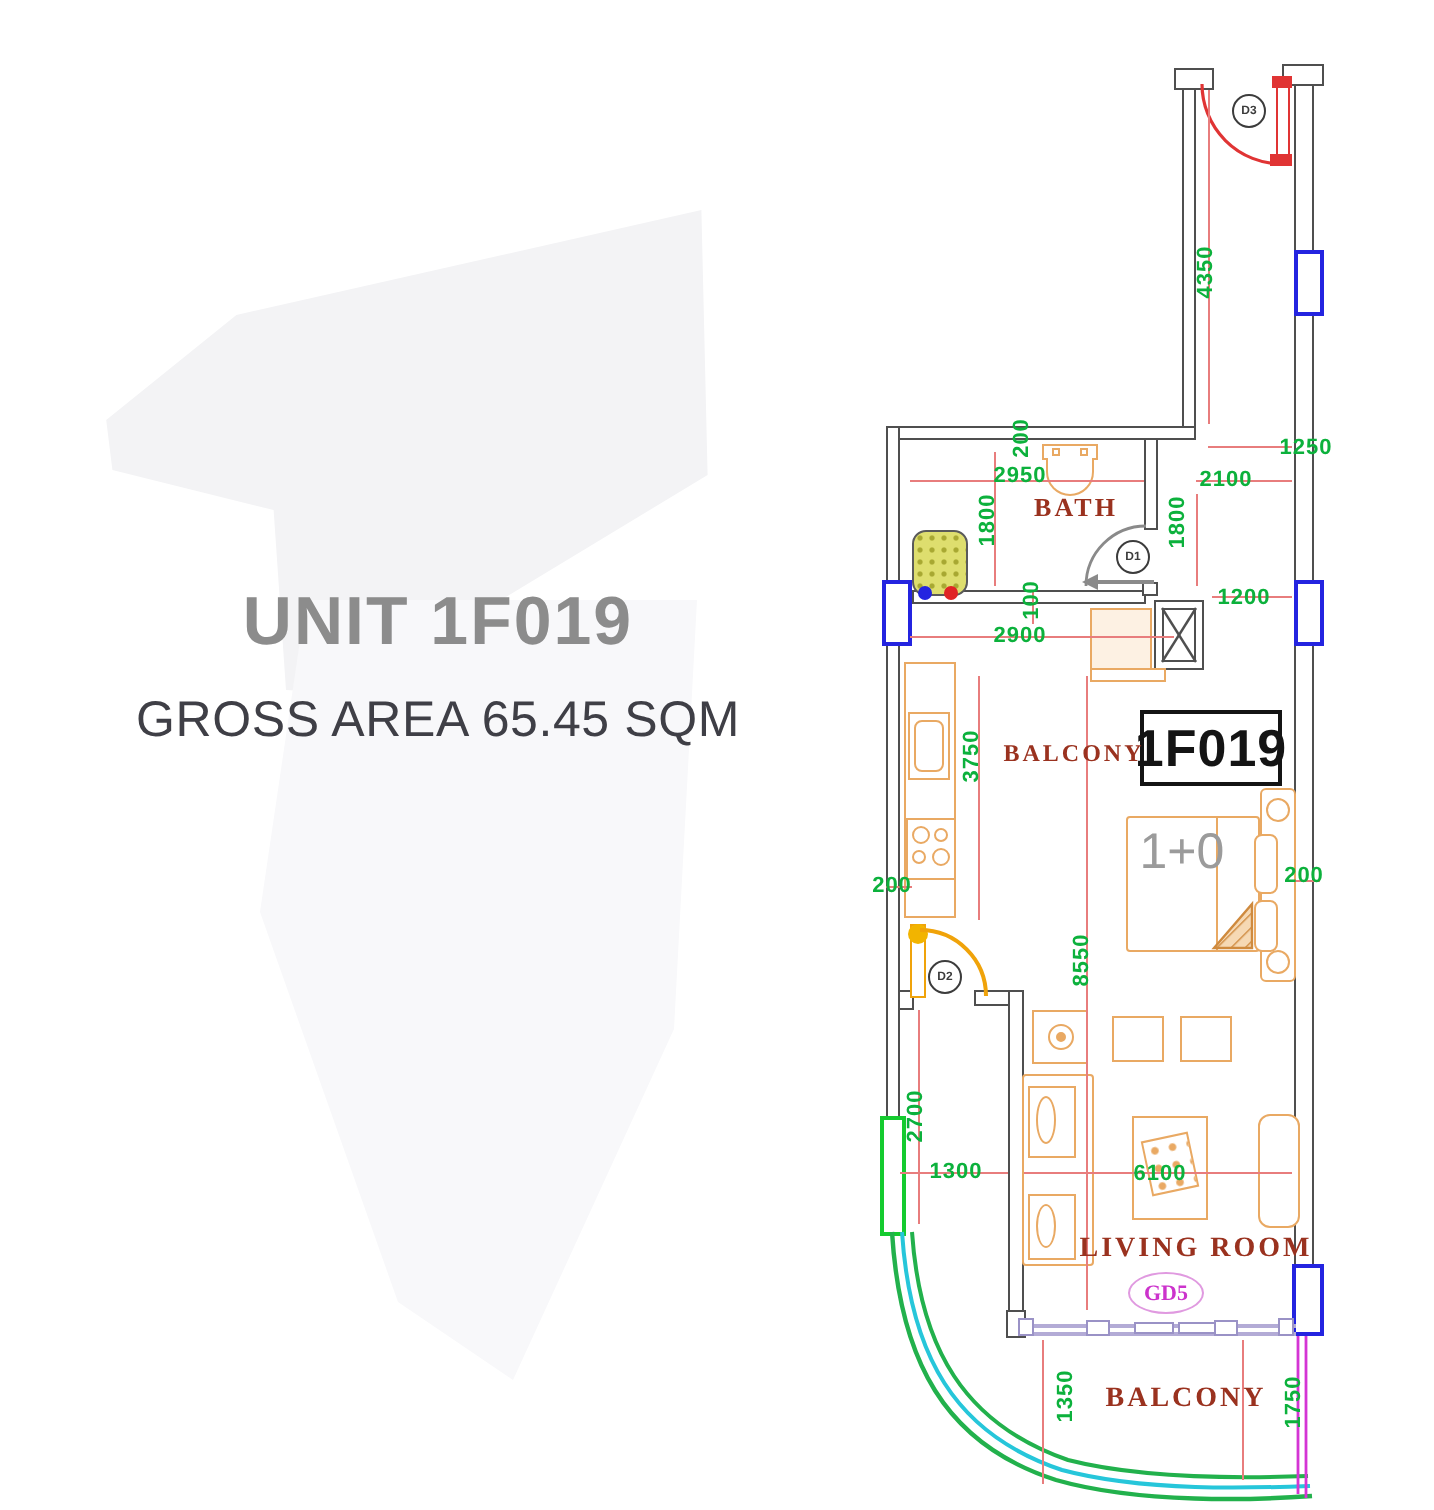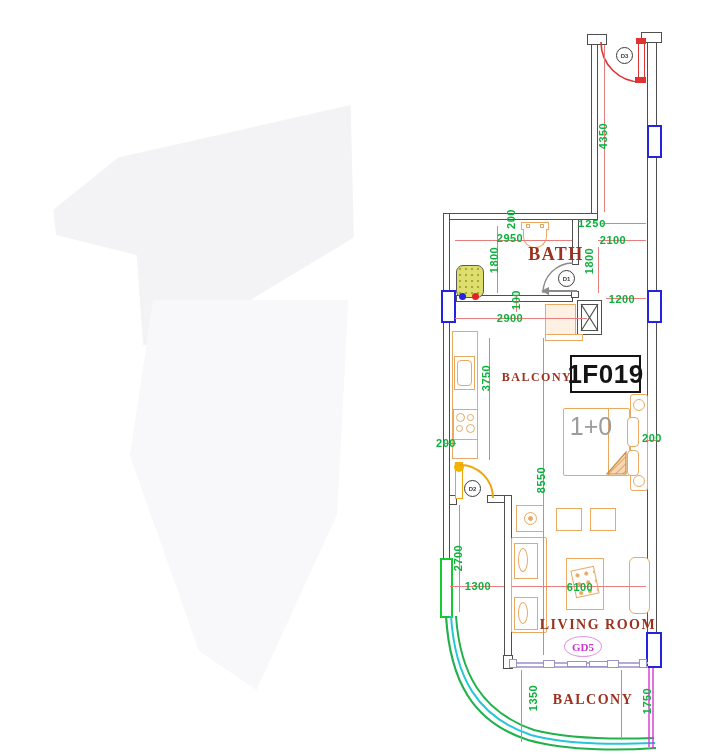--- a/index.html
+++ b/index.html
@@ -53,20 +53,22 @@
 <body>
 
 <div id="stage">
 
   <div class="wm" style="left:50px;top:100px;width:310px;height:250px;background:#f3f3f5;
               clip-path:polygon(22% 23%,97% 2%,98% 55%,62% 82%,58% 100%,30% 98%,28% 62%,2% 54%,1% 44%);"></div>
   <div class="wm" style="left:130px;top:300px;width:230px;height:390px;background:#f8f8fa;
               clip-path:polygon(10% 0,95% 0,90% 55%,55% 100%,30% 90%,0 40%);"></div>
 
   <div id="panel">
+    <div id="unit-title">UNIT 1F019</div>
+    <div class="area-line">GROSS AREA 65.45 SQM</div>
   </div>
 
   <div id="plan">
 
     <div class="wall" style="left:591px;top:35px;width:7px;height:180px;"></div>
     <div class="wall" style="left:647px;top:33px;width:10px;height:600px;"></div>
     <div class="cap" style="left:587px;top:34px;width:20px;height:11px;"></div>
     <div class="cap" style="left:641px;top:32px;width:21px;height:11px;"></div>
     <div class="wall" style="left:443px;top:213px;width:155px;height:7px;"></div>
     <div class="wall" style="left:443px;top:213px;width:7px;height:350px;"></div>
@@ -200,36 +202,36 @@
         <div class="dimline" style="left: 543px; top: 338px; width: 1px; height: 317px;"></div>
         <div class="dimline" style="left: 443px; top: 443px; width: 13px; height: 1px;"></div>
         <div class="dimline" style="left: 646px; top: 440px; width: 14px; height: 1px;"></div>
         <div class="dimline" style="left: 459px; top: 505px; width: 1px; height: 107px;"></div>
         <div class="dimline" style="left: 450px; top: 586px; width: 54px; height: 1px;"></div>
         <div class="dimline" style="left: 512px; top: 586px; width: 134px; height: 1px;"></div>
         <div class="dimline" style="left: 521px; top: 670px; width: 1px; height: 72px;"></div>
         <div class="dimline" style="left: 621px; top: 670px; width: 1px; height: 70px;"></div>
         <div class="dim v" style="left: 603px; top: 136px;">4350</div>
         <div class="dim v" style="left: 511px; top: 219px;">200</div>
-        <div class="dim" style="left: 592px; top: 224px; font-family: Liberation Mono, monospace;">1250</div>
+        <div class="dim" style="left: 653px; top: 224px;">1250</div>
         <div class="dim" style="left: 510px; top: 238px;">2950</div>
         <div class="dim" style="left: 613px; top: 240px;">2100</div>
         <div class="dim v" style="left: 494px; top: 260px;">1800</div>
         <div class="dim v" style="left: 589px; top: 261px;">1800</div>
         <div class="dim" style="left: 622px; top: 299px;">1200</div>
         <div class="dim v" style="left: 516px; top: 300px;">100</div>
         <div class="dim" style="left: 510px; top: 318px;">2900</div>
         <div class="dim v" style="left: 486px; top: 378px;">3750</div>
         <div class="dim" style="left: 446px; top: 443px;">200</div>
         <div class="dim" style="left: 652px; top: 438px;">200</div>
         <div class="dim v" style="left: 541px; top: 480px;">8550</div>
         <div class="dim v" style="left: 458px; top: 558px;">2700</div>
         <div class="dim" style="left: 478px; top: 586px;">1300</div>
         <div class="dim" style="left: 580px; top: 587px;">6100</div>
         <div class="dim v" style="left: 533px; top: 698px;">1350</div>
         <div class="dim v" style="left: 647px; top: 701px;">1750</div>
-        <div class="room-label" style="left: 556px; top: 254px; font-size: 18px;">BATH</div>
+        <div class="room-label" style="left: 538px; top: 254px; font-size: 13px;">BATH</div>
         <div class="room-label" style="left: 537px; top: 377px; font-size: 12px;">BALCONY</div>
         <div class="room-label" style="left: 598px; top: 625px; font-size: 14px;">LIVING ROOM</div>
         <div class="room-label" style="left: 593px; top: 700px; font-size: 14px;">BALCONY</div>
       </div>
   </div>
 </div>
 
 </body></html>

